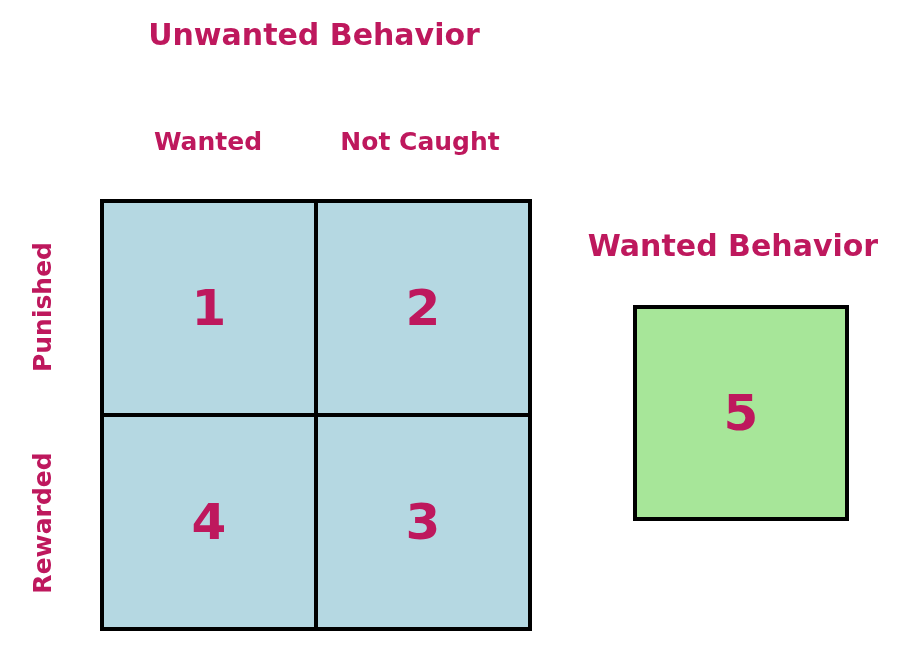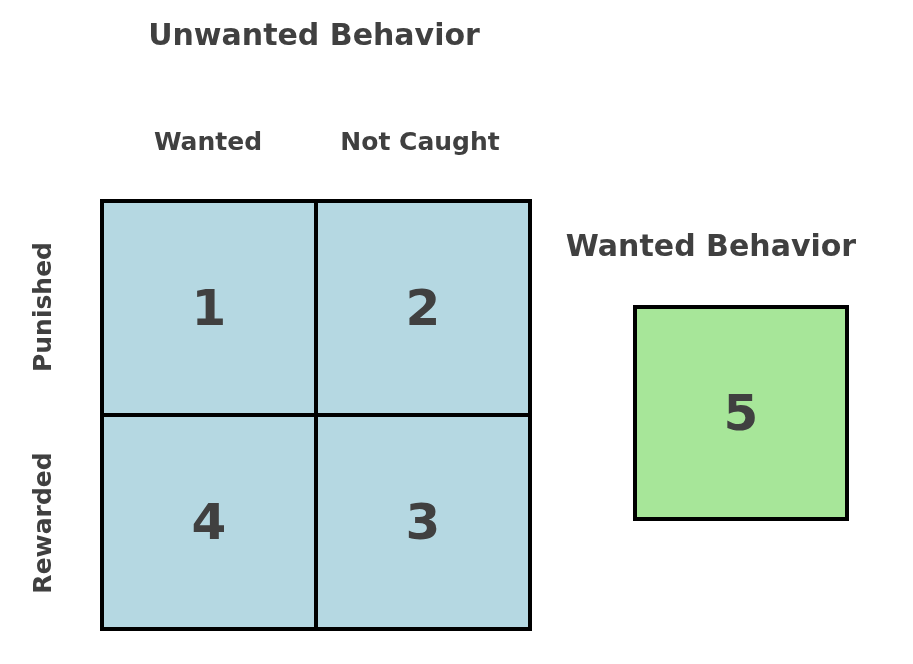--- a/index.html
+++ b/index.html
@@ -3,32 +3,32 @@
 <meta charset="utf-8">
 <style>
   html, body { margin: 0; padding: 0; background: #ffffff; }
   .canvas {
     position: relative;
     width: 913px;
     height: 664px;
     background: #ffffff;
     overflow: hidden;
     font-family: "DejaVu Sans", "Liberation Sans", sans-serif;
-    color: #404040;
+    color: #be185d;
   }
   .txt {
     position: absolute;
     transform: translate(-50%, -50%);
     font-weight: bold;
     white-space: nowrap;
     line-height: 1;
   }
   .fig-title { font-size: 30px; }
   .unwanted-title { left: 314px; top: 35px; }
-  .wanted-title   { left: 711px; top: 246px; }
+  .wanted-title   { left: 733px; top: 246px; }
   .col-label { font-size: 25px; top: 141px; }
   .col-caught    { left: 208px; }
   .col-notcaught { left: 420px; }
   .row-label {
     font-size: 25px;
     transform: translate(-50%, -50%) rotate(-90deg);
   }
   .row-punished { left: 42px; top: 307px; }
   .row-rewarded { left: 42px; top: 523px; }
   .matrix {

